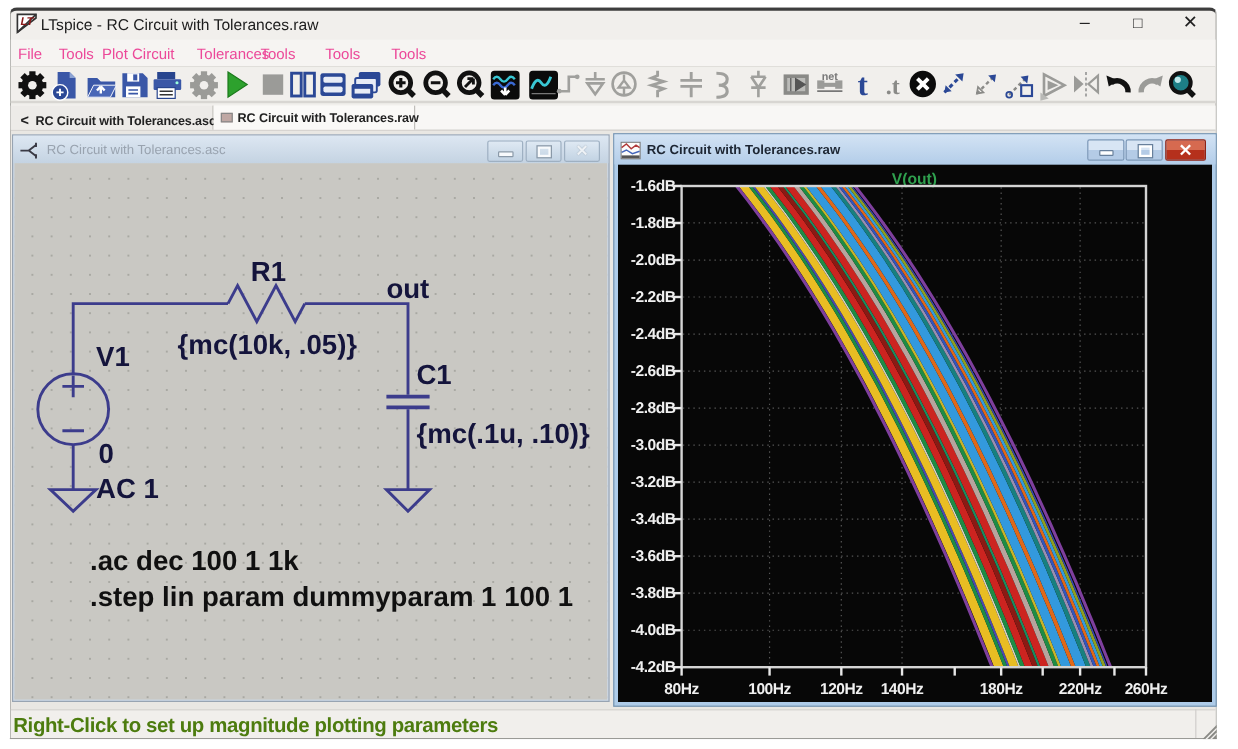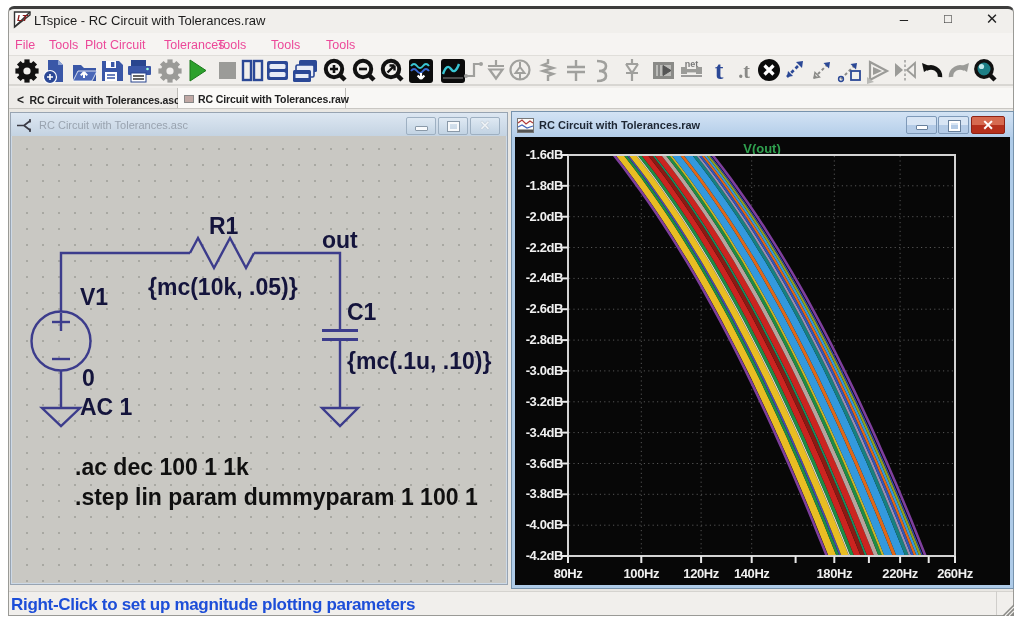--- a/index.html
+++ b/index.html
@@ -16,21 +16,21 @@
 #schemwin { left:10px; top:112px; width:498px; height:473px; background:#cdd9e6; border:1px solid #98a4b2; }
 #schemtitle { left:11px; top:113px; width:496px; height:23px;
   background:linear-gradient(#dde7f2,#c4d3e2); color:#99a3af; font-size:11px; padding:6px 0 0 28px; }
 #schemcanvas { left:12px; top:136px; width:494px; height:447px; background:#c9c8c3;
   background-image:radial-gradient(#a8a8a2 0.9px, transparent 1.2px); background-size:16px 16px; background-position:7px 5px; }
 #wavewin { left:511px; top:111px; width:503px; height:478px; background:#aecbe8; border:1px solid #7793ad; }
 #wavetitle { left:512px; top:112px; width:501px; height:25px;
   background:linear-gradient(#d3e3f4,#b3cde9); color:#1d2633; font-size:11px; font-weight:bold; padding:7px 0 0 27px; }
 .cbtn { height:18px; border:1px solid; border-radius:2px; }
 #statusbar { left:9px; top:591px; width:1004px; height:24px; background:#f1efec; border-top:1px solid #d5d3cf; }
-#statustext { left:11px; top:595px; font-size:17px; font-weight:bold; color:#1d4ed8; letter-spacing:-0.3px;text-align:center; }
+#statustext { left:11px; top:595px; font-size:17px; font-weight:bold; color:#4d7c0f; letter-spacing:-0.3px;text-align:center; }
 </style></head><body>
 <div id="win"></div>
 <svg style="position:absolute;left:13px;top:10px" width="19" height="19" viewBox="0 0 19 19">
 <path d="M1.5 2 L17 2 L17 5 L1.5 17 z" fill="#fff" stroke="#333" stroke-width="1.4"></path>
 <path d="M1.5 17 L17 2" stroke="#333" stroke-width="1.4"></path>
 <text x="4" y="11" font-size="9.5" font-weight="bold" font-style="italic" fill="#8b1a1a" font-family="Liberation Sans">LT</text>
 </svg>
 <div id="titletext">LTspice - RC Circuit with Tolerances.raw</div>
 <div class="wbtn" style="left:897px">–</div>
 <div class="wbtn" style="left:941px;font-size:13px">□</div>

